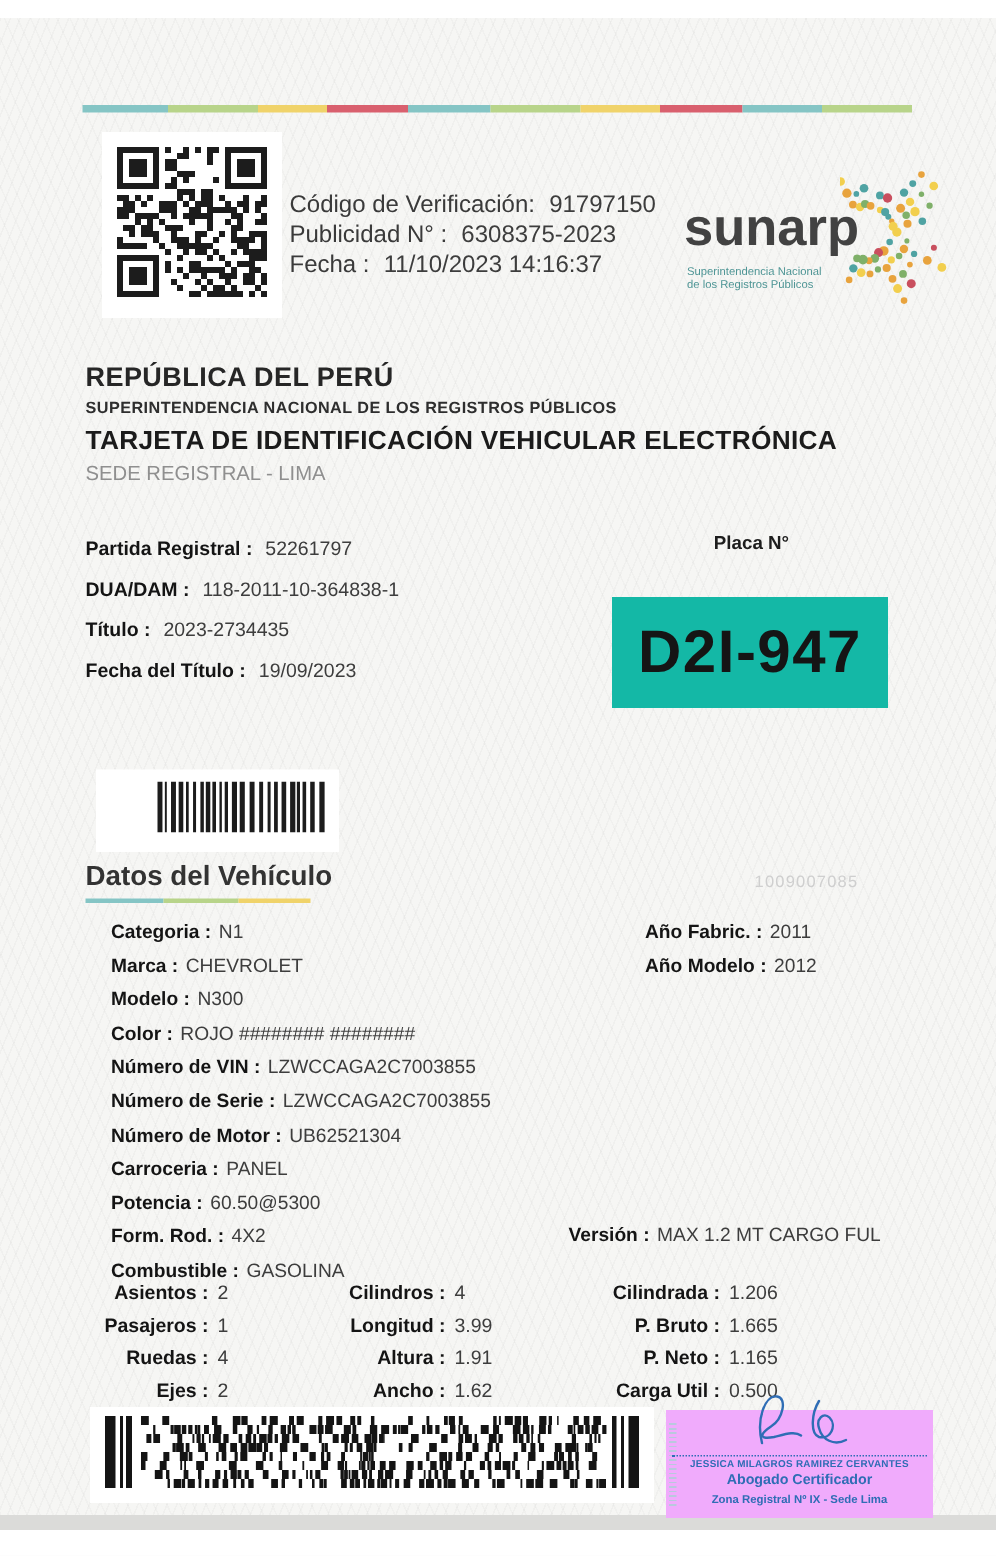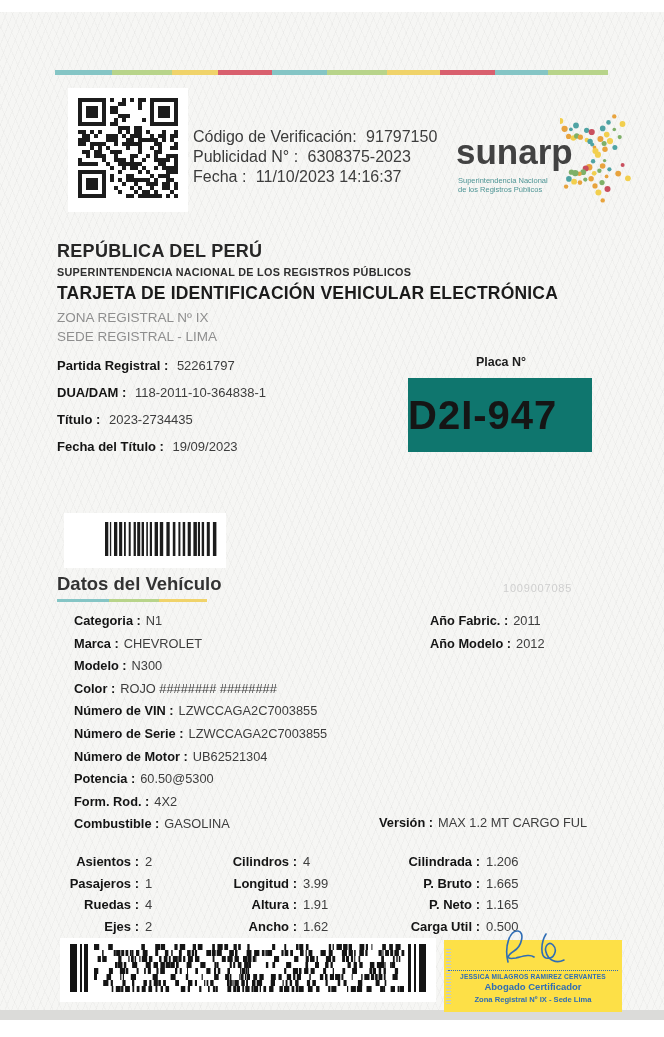--- a/index.html
+++ b/index.html
@@ -40,22 +40,22 @@
   .h-sede{font-size:13.5px;color:#8f8f8f;margin-top:4px;}
 
   
   .reg{position:absolute;left:57px;top:352px;}
   .reg .row{height:27px;line-height:27px;font-size:13px;white-space:nowrap;}
   .flabel{font-weight:700;color:#141414;}
   .fvalue{color:#3d3d3d;margin-left:5px;}
 
   .placa-label{position:absolute;left:410px;top:355px;width:182px;text-align:center;
                font-size:12.5px;font-weight:700;color:#1d1d1d;}
-  .placa-box{position:absolute;left:408px;top:378px;width:184px;height:74px;background:#0f766e;
-             display:flex;align-items:center;justify-content:flex-start;}
+  .placa-box{position:absolute;left:408px;top:398px;width:184px;height:74px;background:#14b8a6;
+             display:flex;align-items:center;justify-content:center;}
   .placa-value{font-size:40px;font-weight:700;color:#151515;letter-spacing:1px;}
 
   
   .bc1-box{position:absolute;left:64px;top:513px;width:162px;height:55px;background:#fff;
            display:flex;align-items:center;justify-content:center;padding-left:34px;box-sizing:border-box;}
 
   
   .sec-title{position:absolute;left:57px;top:573px;font-size:18.5px;font-weight:800;color:#333;}
   .sec-underline{position:absolute;left:57px;top:599px;width:150px;height:3px;display:flex;}
   .sec-underline span{height:100%;display:block;}
@@ -73,21 +73,21 @@
   .specs .srow{display:flex;height:21.6px;line-height:21.6px;font-size:13px;}
   .sc1{width:148px;} .sc2{width:155px;} .sc3{width:200px;}
   .sl1{display:inline-block;width:82px;text-align:right;font-weight:700;color:#141414;}
   .sl2{display:inline-block;width:92px;text-align:right;font-weight:700;color:#141414;}
   .sl3{display:inline-block;width:120px;text-align:right;font-weight:700;color:#141414;}
   .sv{color:#3d3d3d;margin-left:6px;}
 
   
   .pdf-box{position:absolute;left:60px;top:938px;width:376px;height:64px;background:#fff;
            display:flex;align-items:center;justify-content:center;}
-  .stamp{position:absolute;left:444px;top:940px;width:178px;height:72px;background:#fde047;
+  .stamp{position:absolute;left:444px;top:940px;width:178px;height:72px;background:#f0abfc;
          text-align:center;color:#2f6db5;}
   .stamp-hatch{position:absolute;left:2px;top:8px;width:5px;height:56px;
       background:repeating-linear-gradient(0deg,#b9c8dd 0 1px,transparent 1px 3px);}
   .sig{position:absolute;left:50px;top:-16px;width:86px;height:44px;}
   .stamp-name{position:absolute;left:4px;top:30px;width:170px;font-size:6.6px;font-weight:700;
       letter-spacing:.2px;border-top:1px dotted #2f6db5;padding-top:2px;}
   .stamp-role{position:absolute;left:4px;top:41px;width:170px;font-size:9.5px;font-weight:700;}
   .stamp-zone{position:absolute;left:4px;top:55px;width:170px;font-size:7.6px;font-weight:700;}
 </style>
 </head>
@@ -403,21 +403,20 @@
     <div class="logo-tagline">
       <div>Superintendencia Nacional</div>
       <div>de los Registros Públicos</div>
     </div>
   </div>
 
   <div class="hdr">
     <div class="h-country">REPÚBLICA DEL PERÚ</div>
     <div class="h-org">SUPERINTENDENCIA NACIONAL DE LOS REGISTROS PÚBLICOS</div>
     <div class="h-title">TARJETA DE IDENTIFICACIÓN VEHICULAR ELECTRÓNICA</div>
-    <div class="h-zone">ZONA REGISTRAL Nº IX</div>
     <div class="h-sede">SEDE REGISTRAL - LIMA</div>
   </div>
 
   <div class="reg">
     <div class="row">
       <span class="flabel">Partida Registral :</span>
       <span class="fvalue">52261797</span>
     </div>
     <div class="row">
       <span class="flabel">DUA/DAM :</span>
@@ -475,20 +474,21 @@
   <div class="watermark">1009007085</div>
 
   <div class="vleft">
     <div class="row"><span class="flabel">Categoria :</span><span class="fvalue">N1</span></div>
     <div class="row"><span class="flabel">Marca :</span><span class="fvalue">CHEVROLET</span></div>
     <div class="row"><span class="flabel">Modelo :</span><span class="fvalue">N300</span></div>
     <div class="row"><span class="flabel">Color :</span><span class="fvalue">ROJO ######## ########</span></div>
     <div class="row"><span class="flabel">Número de VIN :</span><span class="fvalue">LZWCCAGA2C7003855</span></div>
     <div class="row"><span class="flabel">Número de Serie :</span><span class="fvalue">LZWCCAGA2C7003855</span></div>
     <div class="row"><span class="flabel">Número de Motor :</span><span class="fvalue">UB62521304</span></div>
+    <div class="row"><span class="flabel">Carroceria :</span><span class="fvalue">PANEL</span></div>
     <div class="row"><span class="flabel">Potencia :</span><span class="fvalue">60.50@5300</span></div>
     <div class="row"><span class="flabel">Form. Rod. :</span><span class="fvalue">4X2</span></div>
     <div class="row"><span class="flabel">Combustible :</span><span class="fvalue">GASOLINA</span></div>
   </div>
 
   <div class="vright">
     <div class="row"><span class="flabel">Año Fabric. :</span><span class="fvalue">2011</span></div>
     <div class="row"><span class="flabel">Año Modelo :</span><span class="fvalue">2012</span></div>
   </div>
 

